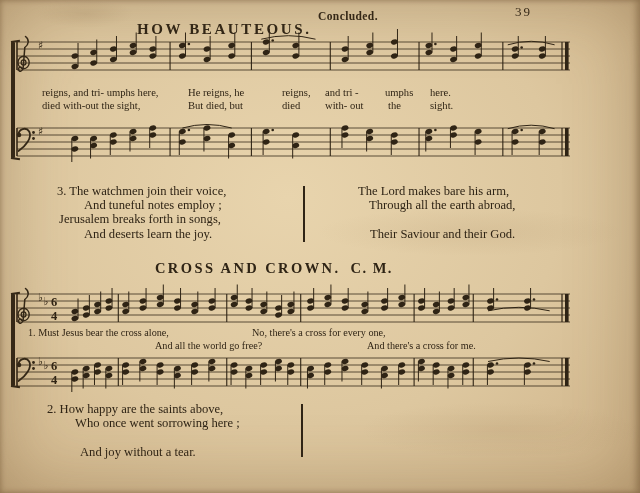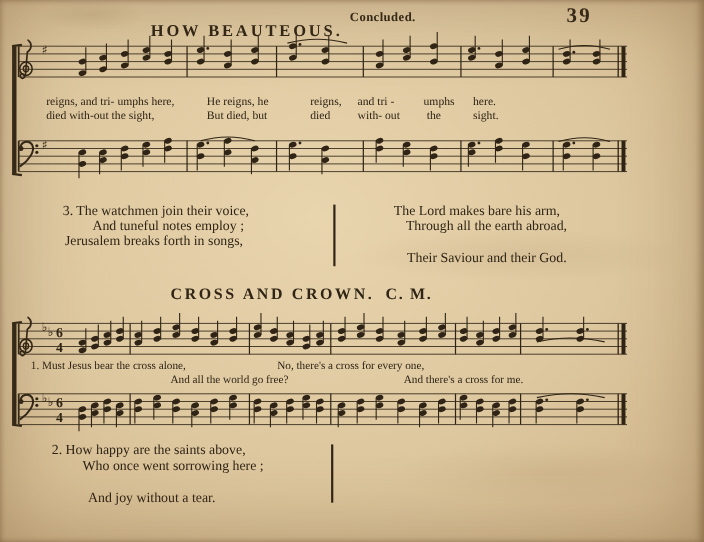--- a/index.html
+++ b/index.html
@@ -13,21 +13,21 @@
     font-family:"Liberation Serif", serif;
     color:var(--ink, #2f2415);
   }
   .page::after{
     content:"";position:absolute;inset:0;pointer-events:none;
     box-shadow:inset 0 0 70px rgba(110,80,45,.35), inset -4px 0 6px rgba(90,60,30,.35), inset 2px 0 4px rgba(90,60,30,.25);
   }
   .abs{position:absolute;}
   .hdr-title{left:137px;top:21px;font-size:15px;font-weight:bold;letter-spacing:2.6px;white-space:nowrap;}
   .hdr-sub{left:318px;top:10px;font-size:11.5px;font-weight:bold;letter-spacing:.4px;white-space:nowrap;}
-  .hdr-num{left:515px;top:4px;font-size:19px;font-weight:bold;letter-spacing:2px;}
+  .hdr-num{left:515px;top:4px;font-size:13px;font-weight:normal;letter-spacing:2px;}
   .tune-title{left:155px;top:260px;font-size:14.5px;font-weight:bold;letter-spacing:2.4px;white-space:nowrap;}
   .tune-title .meter{margin-left:10px;letter-spacing:1.5px;}
   .staff{position:absolute;left:14px;}
   .brace{position:absolute;left:11px;width:3.5px;background:var(--ink,#2f2415);border-radius:1px;}
   .brace::before,.brace::after{content:"";position:absolute;left:0;width:9px;height:2px;background:var(--ink,#2f2415);}
   .brace::before{top:-1px;transform:rotate(-8deg);transform-origin:left;}
   .brace::after{bottom:-1px;transform:rotate(8deg);transform-origin:left;}
   .lyr{position:absolute;left:0;width:516px;height:13px;}
   .lyr span{position:absolute;top:0;white-space:nowrap;}
   .lyr-1{font-size:10.6px;}
@@ -223,20 +223,21 @@
       <ellipse cx="528.28" cy="28" rx="3.5" ry="2.5" transform="rotate(-18 528.28 28)" fill="#2f2415"></ellipse>
       <line x1="525.18" y1="17.5" x2="525.18" y2="41" stroke="#2f2415" stroke-width="1"></line>
       <path d="M168.39 14 Q 193.04 7 217.69 14" stroke="#2f2415" stroke-width="1" fill="none"></path>
       <path d="M493.77 14.7 Q 517.1875 7.699999999999999 540.605 14.7" stroke="#2f2415" stroke-width="1" fill="none"></path>
     </svg>
 
   <div class="verseblock" style="top:184px;">
       <div class="vline" style="left: 57px; top: 0px;">3. The watchmen join their voice,</div>
       <div class="vline" style="left: 84px; top: 14.2px;">And tuneful notes employ ;</div>
       <div class="vline" style="left: 59px; top: 28.4px;">Jerusalem breaks forth in songs,</div>
+      <div class="vline" style="left: 84px; top: 42.6px;">And deserts learn the joy.</div>
     </div>
   <div class="verseblock" style="top:184px;">
       <div class="vline" style="left: 358px; top: 0px;">The Lord makes bare his arm,</div>
       <div class="vline" style="left: 369px; top: 14.2px;">Through all the earth abroad,</div>
       <div class="vline" style="left: 370px; top: 42.6px;">Their Saviour and their God.</div>
     </div>
   <div class="vdivider" style="left:303px;top:186px;height:56px;"></div>
 
   <div class="abs tune-title">
     <span>CROSS AND CROWN.</span><span class="meter">C. M.</span>

